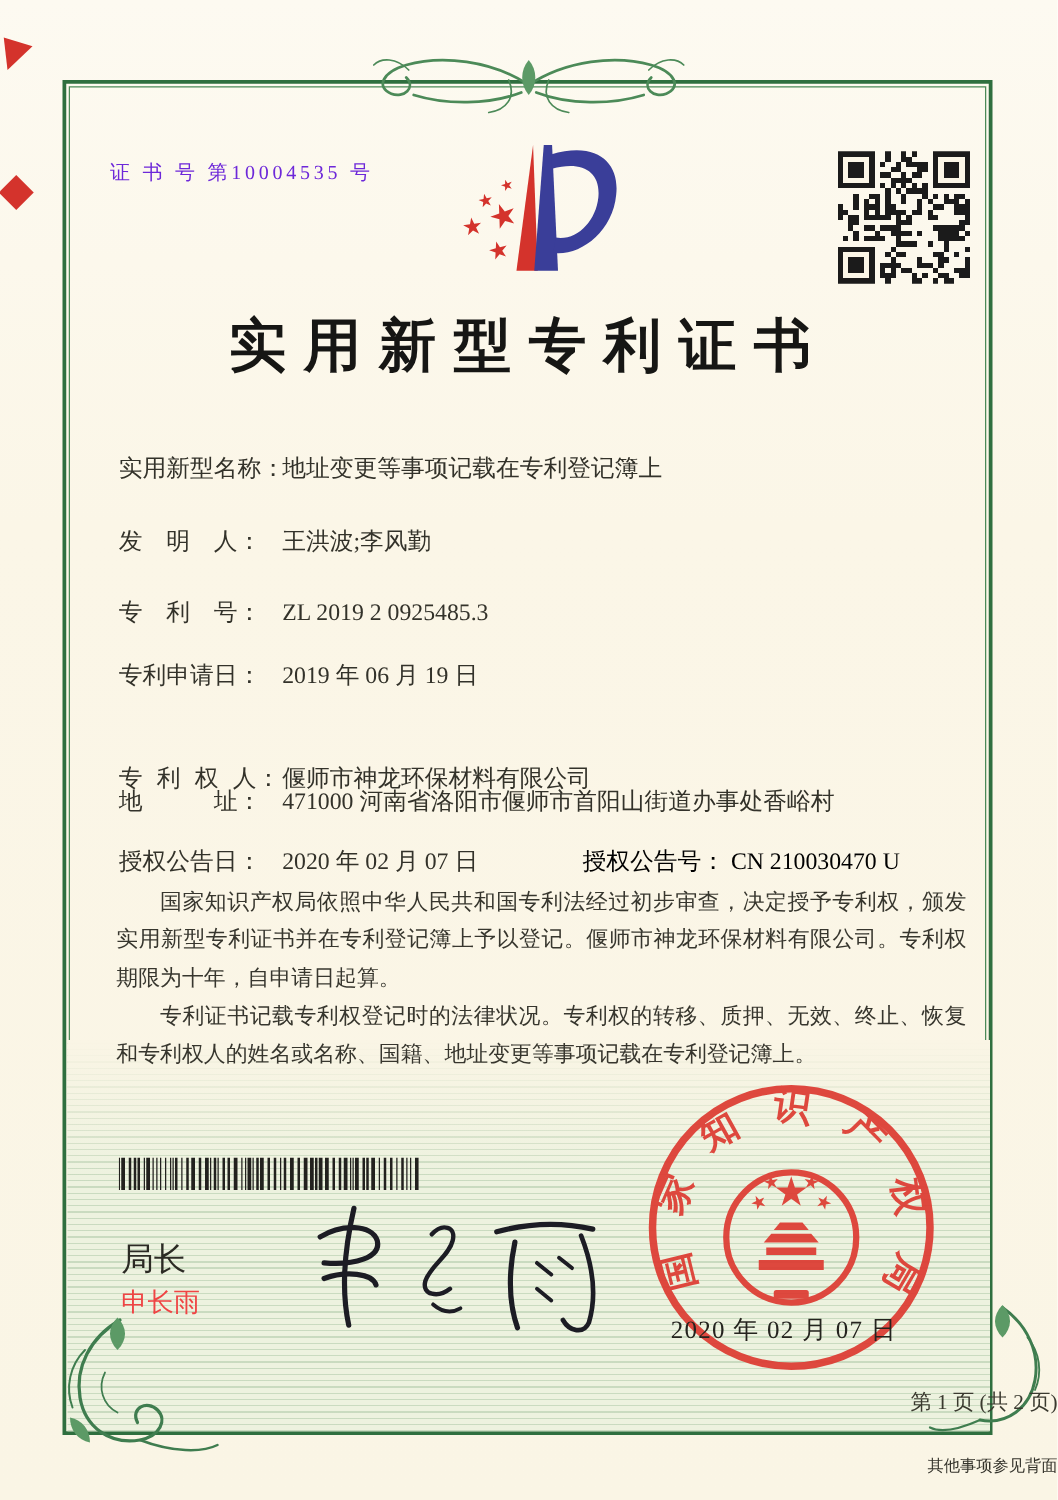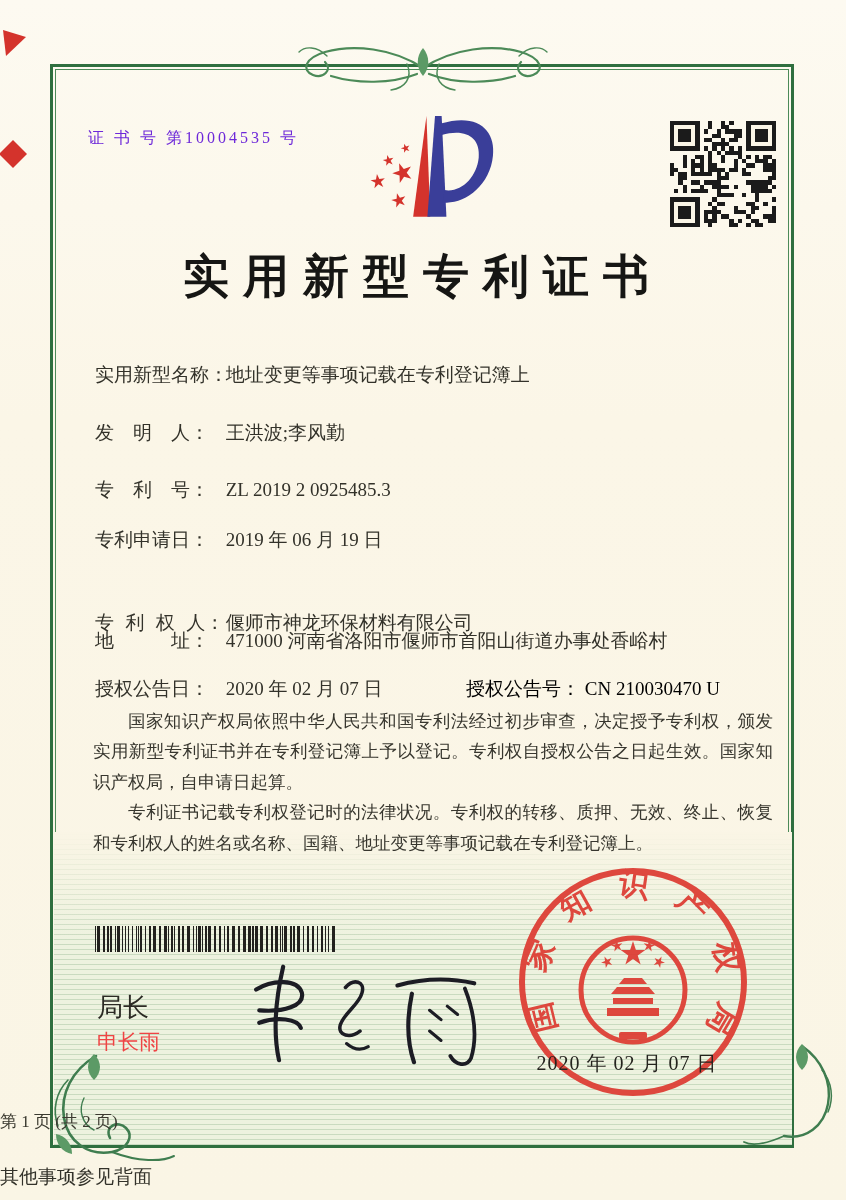--- a/index.html
+++ b/index.html
@@ -38,22 +38,22 @@
   .field-label{display:inline-block;width:124px;font-family:Liberation Mono, monospace;}
   .field-value{margin-left:2px;}
   .grant-no{left:430px;top:676px;font-size:19px;color:#000000;white-space:nowrap;margin-left:36px;}
   .body-text{left:93px;top:706px;width:680px;font-size:17.5px;line-height:1.74;
              color:#37362e;text-align:justify;}
   .body-text p{margin:0;text-indent:2em;}
   .signer-title{left:97px;top:990px;font-size:26px;color:#2b2a24;}
   .signer-name{left:97px;top:1028px;font-size:21px;color:#ef4444;}
   .seal-date{left:524px;top:1050px;width:206px;text-align:center;font-size:20px;
              color:#24231e;letter-spacing:1px;}
-  .page-num{left:0;right:0;top:1110px;text-align:left;font-size:17px;color:#3a392f;}
-  .footer-note{left:0;right:0;top:1164px;text-align:left;font-size:19px;color:#33322a;}
+  .page-num{left:0;right:0;top:1110px;text-align:right;font-size:17px;color:#3a392f;}
+  .footer-note{left:0;right:0;top:1164px;text-align:right;font-size:13px;color:#33322a;}
   svg{display:block;}
 </style>
 </head>
 <body>
 
 <svg class="abs" style="left:0;top:24px;" width="30" height="150">
   <polygon points="3,6 26,13 6,32" fill="#d4332c"></polygon>
   <polygon points="13,116 27,130 13,144 -1,130" fill="#d4332c"></polygon>
 </svg>
 
@@ -356,21 +356,21 @@
 <div class="abs field-row" style="top:676px;">
   <span class="field-label">授权公告日：</span>
   <span class="field-value">2020 年 02 月 07 日</span>
 </div>
 <div class="abs grant-no">
   <span>授权公告号：</span>
   <span>CN 210030470 U</span>
 </div>
 
 <div class="abs body-text">
-  <p>国家知识产权局依照中华人民共和国专利法经过初步审查，决定授予专利权，颁发实用新型专利证书并在专利登记簿上予以登记。专利权自授权公告之日起生效。国家知识产权局，自申请日起算。</p>
+  <p>国家知识产权局依照中华人民共和国专利法经过初步审查，决定授予专利权，颁发实用新型专利证书并在专利登记簿上予以登记。偃师市神龙环保材料有限公司。专利权期限为十年，自申请日起算。</p>
   <p>专利证书记载专利权登记时的法律状况。专利权的转移、质押、无效、终止、恢复和专利权人的姓名或名称、国籍、地址变更等事项记载在专利登记簿上。</p>
 </div>
 
 <svg id="barcode-svg" class="abs" style="left:95px;top:926px;" width="240" height="26">
     <rect x="0" y="0" width="1" height="26" fill="#22211e"></rect>
     <rect x="2" y="0" width="3" height="26" fill="#22211e"></rect>
     <rect x="8" y="0" width="2" height="26" fill="#22211e"></rect>
     <rect x="12" y="0" width="2" height="26" fill="#22211e"></rect>
     <rect x="15" y="0" width="2" height="26" fill="#22211e"></rect>
     <rect x="20" y="0" width="1" height="26" fill="#22211e"></rect>

